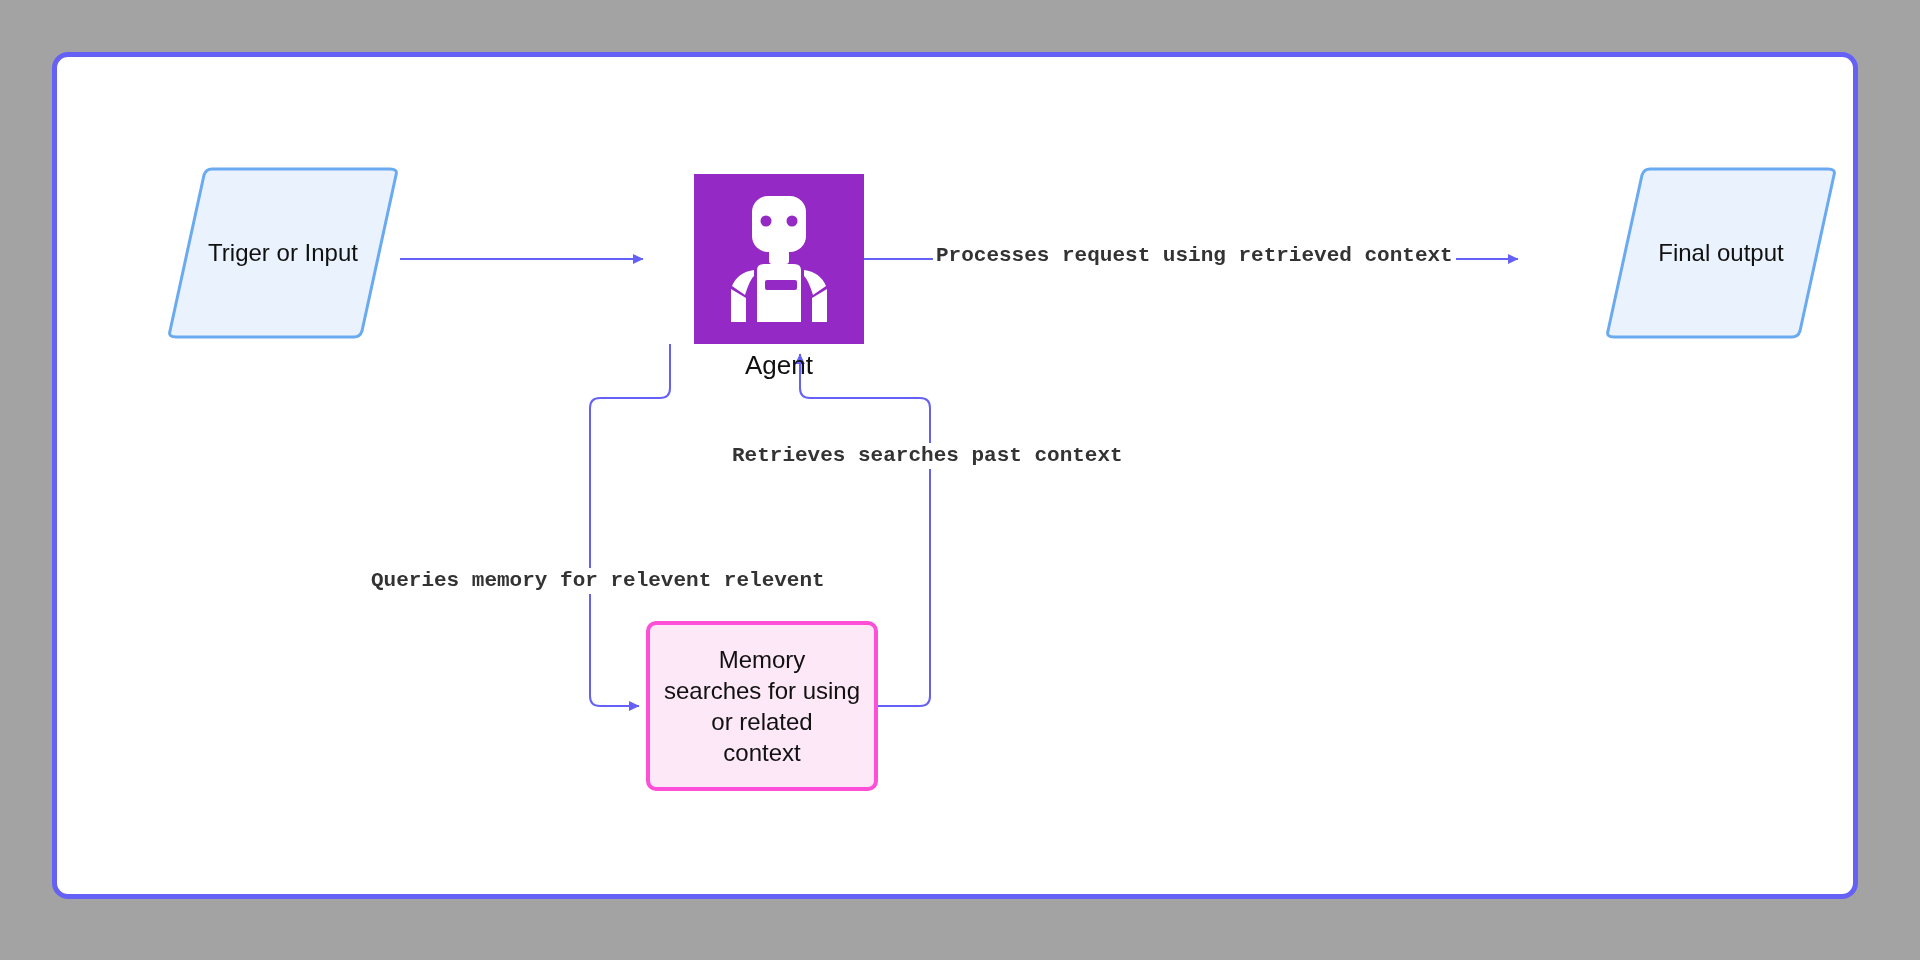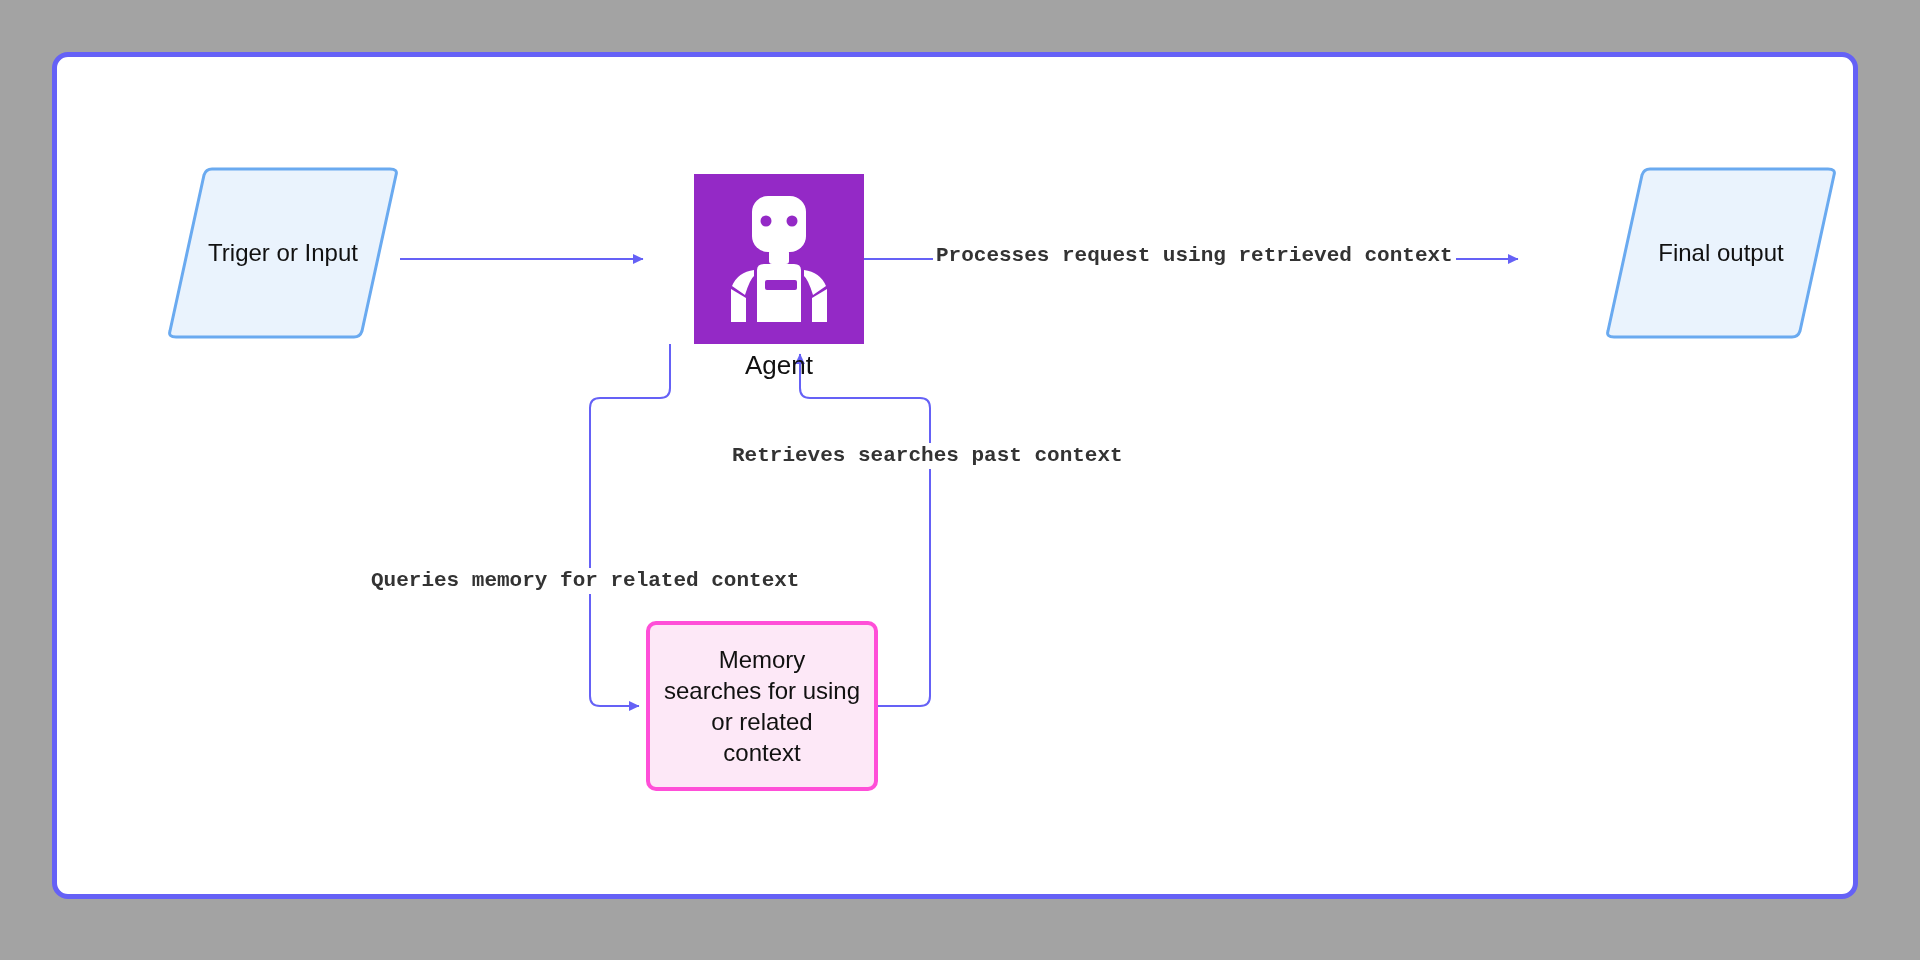--- a/index.html
+++ b/index.html
@@ -207,15 +207,15 @@
     <svg class="para-shape" viewBox="0 0 230 180" preserveAspectRatio="none" xmlns="http://www.w3.org/2000/svg">
       <path d="M 44 6 Q 38 6 36 12 L 2 168 Q 0 174 8 174 L 186 174 Q 192 174 194 168 L 228 12 Q 230 6 222 6 Z" fill="#eaf3fd" stroke="#6aaaf0" stroke-width="3" stroke-linejoin="round"></path>
     </svg>
     <div class="para-label">Final output</div>
   </div>
 
   <div class="edge-label" id="label-processes">Processes request using retrieved context</div>
 
   <div class="edge-label" id="label-retrieves">Retrieves searches past context</div>
 
-  <div class="edge-label" id="label-queries">Queries memory for related context</div>
+  <div class="edge-label" id="label-queries">Queries memory for relevent relevent</div>
 
 </div>
 
 </body></html>

